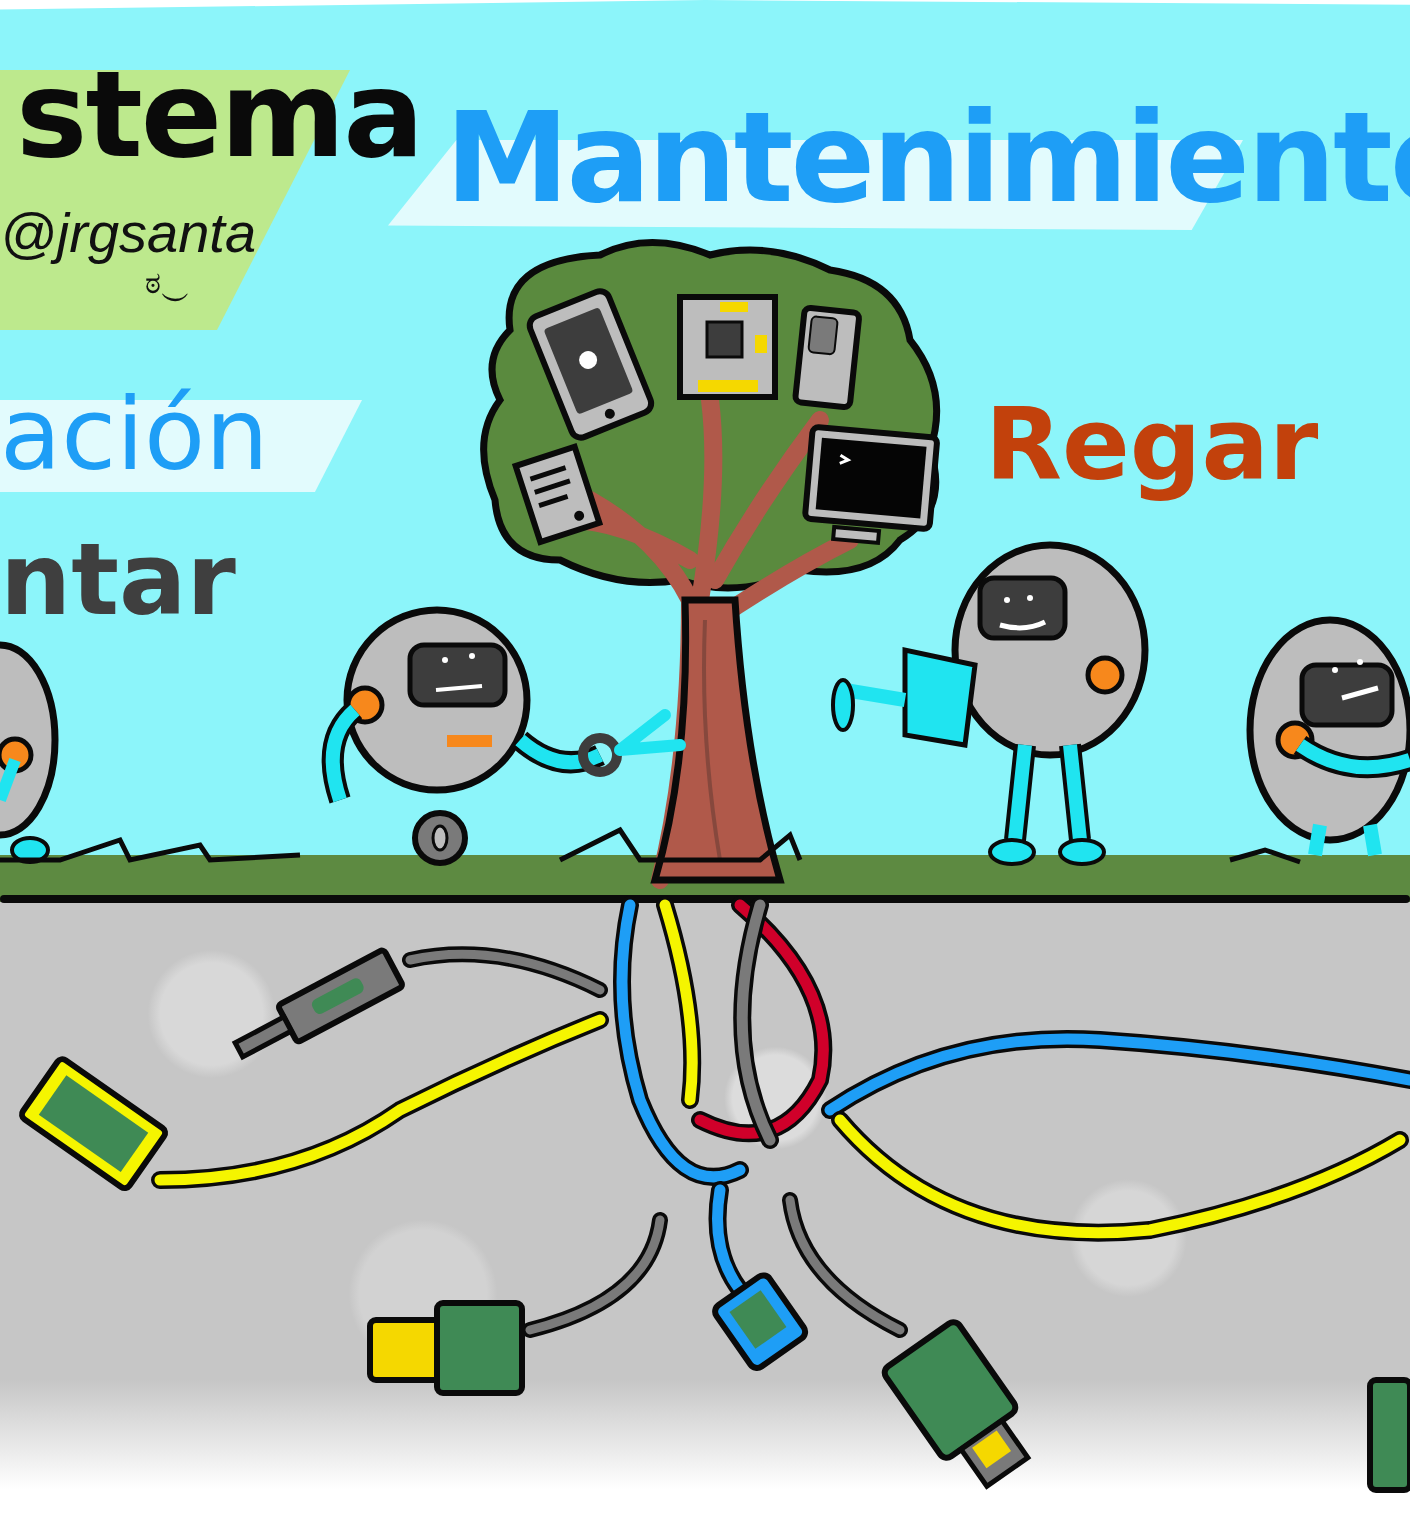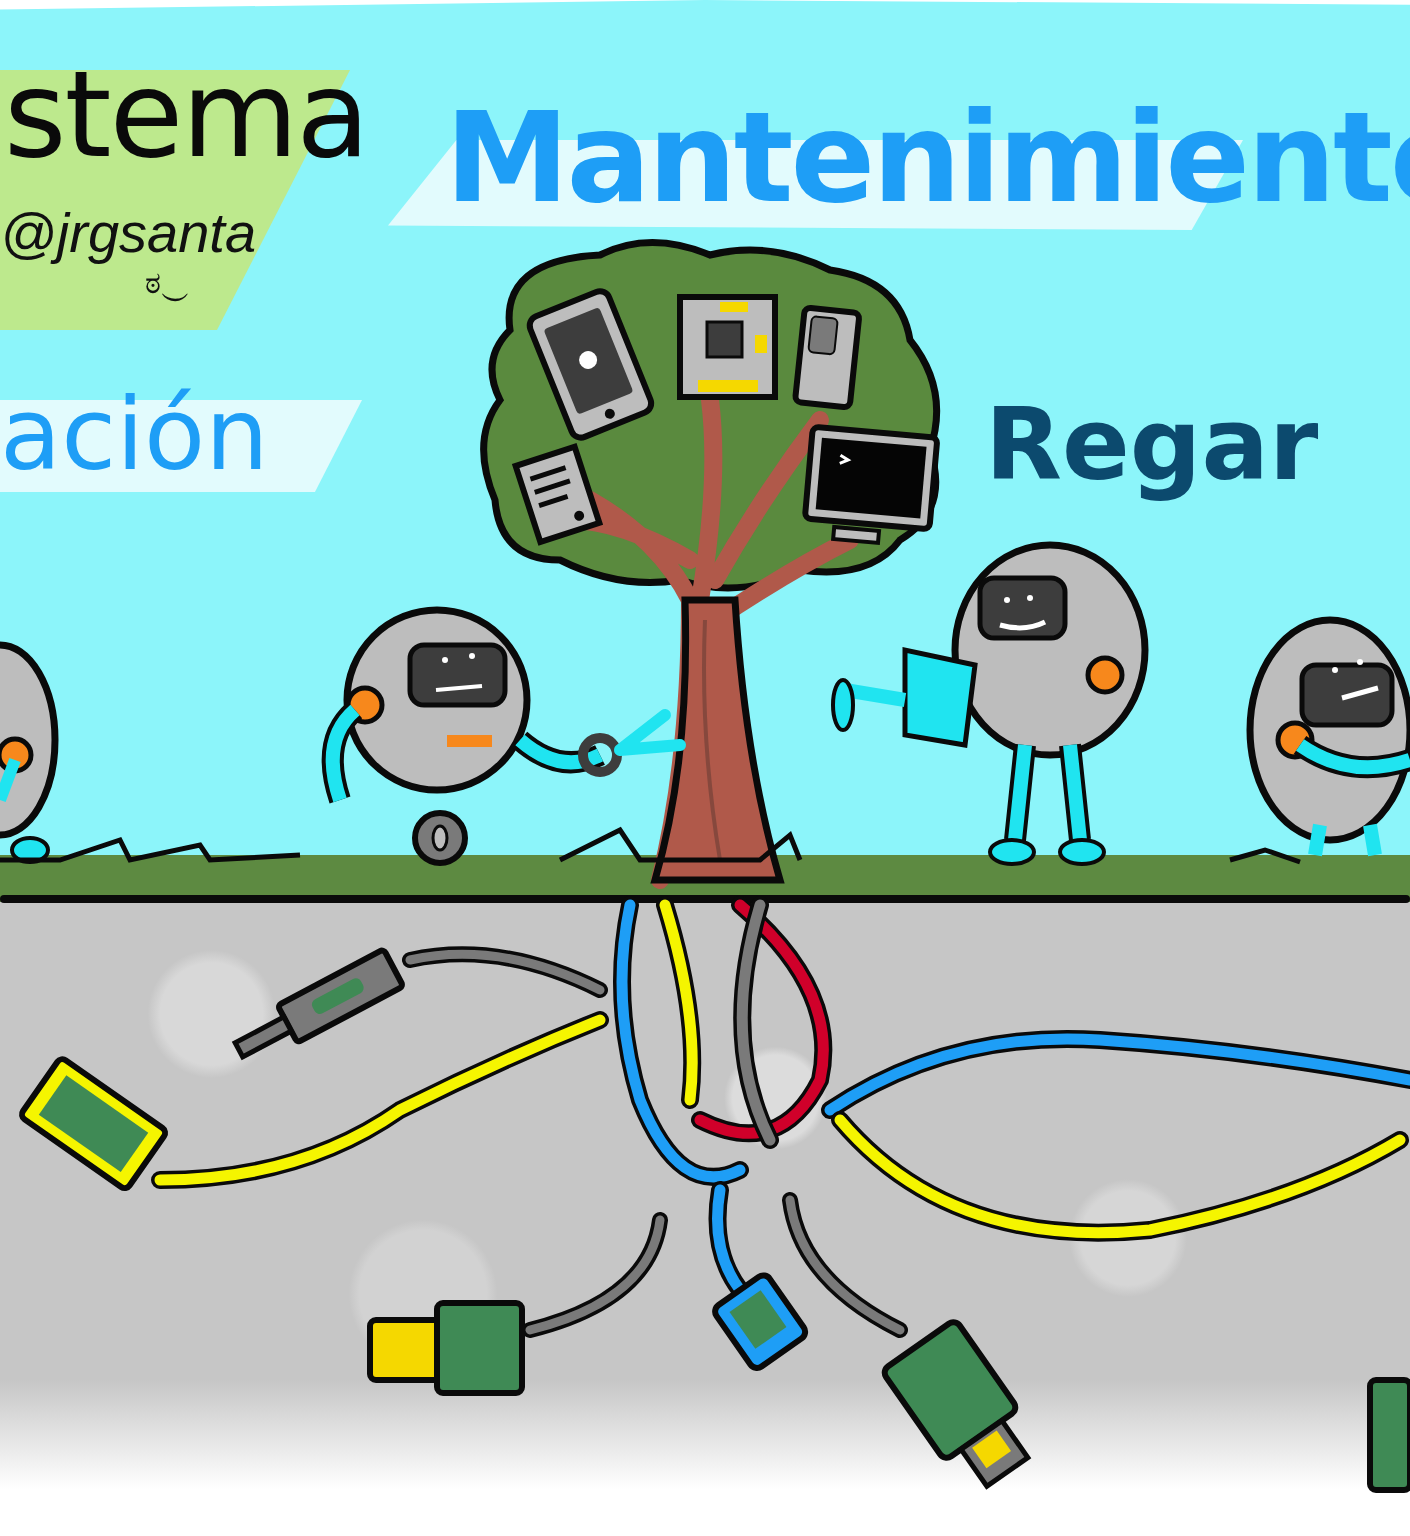--- a/index.html
+++ b/index.html
@@ -7,27 +7,27 @@
       width: 1410px; height: 1536px; overflow: hidden; position: relative;
       background: #ffffff;
       font-family: "DejaVu Sans", sans-serif;
     }
     .scene { position: absolute; left: 0; top: 0; width: 1410px; height: 1536px; }
     .sky { position: absolute; left: 0; top: 0; width: 1410px; height: 900px; background: #8cf5fa; }
     .sky-top-edge { position: absolute; left: 0; top: 0; width: 1410px; height: 12px; background: #ffffff; clip-path: polygon(0 0, 100% 0, 100% 40%, 50% 0%, 0 80%); }
     .title-highlight { position: absolute; left: 0; top: 70px; width: 350px; height: 260px; background: #bde98d; clip-path: polygon(0 0, 100% 0, 62% 100%, 0 100%); }
     .banner { position: absolute; background: #e2fbfd; }
     .text { position: absolute; white-space: nowrap; line-height: 1; font-family: "DejaVu Sans", sans-serif; }
-    .title-word { left: 4px; top: 55px; font-size: 120px; font-weight: normal; color: #0a0a0a; letter-spacing: -2px; }
+    .title-word { left: 16px; top: 55px; font-size: 120px; font-weight: bold; color: #0a0a0a; letter-spacing: -2px; }
     .signature { left: 0px; top: 205px; font-size: 56px; font-family: Liberation Sans, sans-serif; font-style: italic; color: #111; }
     .sig-smile { left: 145px; top: 268px; font-size: 30px; font-family: "DejaVu Serif", serif; color: #111; }
     .heading-left { left: 0px; top: 385px; font-size: 100px; font-weight: normal; color: #1e9ef6; }
     .subheading-left { left: 0px; top: 530px; font-size: 100px; font-weight: bold; color: #3f3f3f; }
     .heading-center { left: 445px; top: 95px; font-size: 125px; font-weight: bold; color: #1e9ef6; letter-spacing: -3px; }
-    .label-regar { left: 985px; top: 395px; font-size: 100px; font-weight: bold; color: #0c4a6e; }
+    .label-regar { left: 985px; top: 395px; font-size: 100px; font-weight: bold; color: #c2410c; }
     .grass { position: absolute; left: 0; top: 855px; width: 1410px; height: 50px; background: #5d8a41; }
     .ground-line { position: absolute; left: 0; top: 895px; width: 1410px; height: 8px; background: #0a0a0a; border-radius: 4px; }
     .soil { position: absolute; left: 0; top: 902px; width: 1410px; height: 560px;
       background:
         radial-gradient(circle at 15% 20%, #d8d8d8 0 4%, transparent 5%),
         radial-gradient(circle at 55% 35%, #dcdcdc 0 5%, transparent 6%),
         radial-gradient(circle at 80% 60%, #d6d6d6 0 4%, transparent 5%),
         radial-gradient(circle at 30% 70%, #d2d2d2 0 6%, transparent 7%),
         #c6c6c6; }
     .soil-fade { position: absolute; left: 0; top: 1380px; width: 1410px; height: 156px; background: linear-gradient(#c6c6c6, #ffffff 70%); }
@@ -41,20 +41,21 @@
   <div class="sky-top-edge"></div>
 
   <div class="title-highlight"></div>
   <div class="banner" style="left:0;top:400px;width:362px;height:92px;clip-path:polygon(0 0,100% 0,87% 100%,0 100%);"></div>
   <div class="banner" style="left:388px;top:140px;width:855px;height:90px;clip-path:polygon(8% 0,100% 0,94% 100%,0 95%);"></div>
 
   <div class="text title-word">stema</div>
   <div class="text signature">@jrgsanta</div>
   <div class="text sig-smile">ಠ‿</div>
   <div class="text heading-left">ación</div>
+  <div class="text subheading-left">ntar</div>
   <div class="text heading-center">Mantenimiento</div>
   <div class="text label-regar">Regar</div>
 
   <div class="grass"></div>
   <div class="soil"></div>
   <div class="soil-fade"></div>
   <div class="ground-line"></div>
 
   <svg class="layer" width="1410" height="1536" viewBox="0 0 1410 1536">
 

